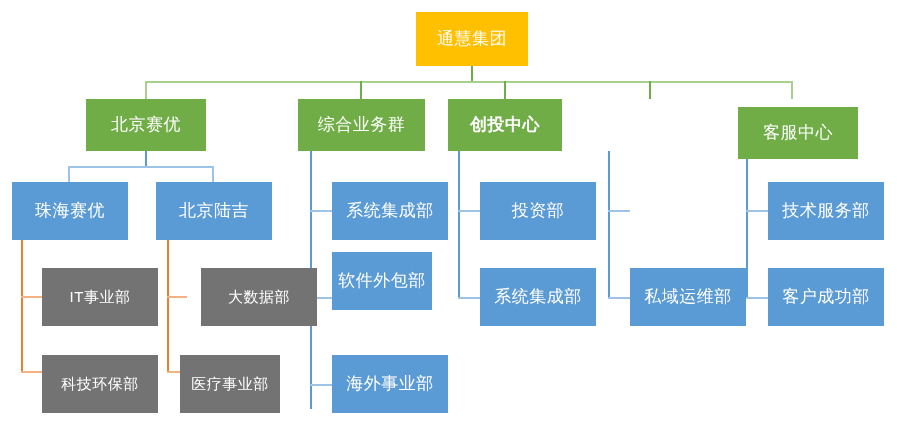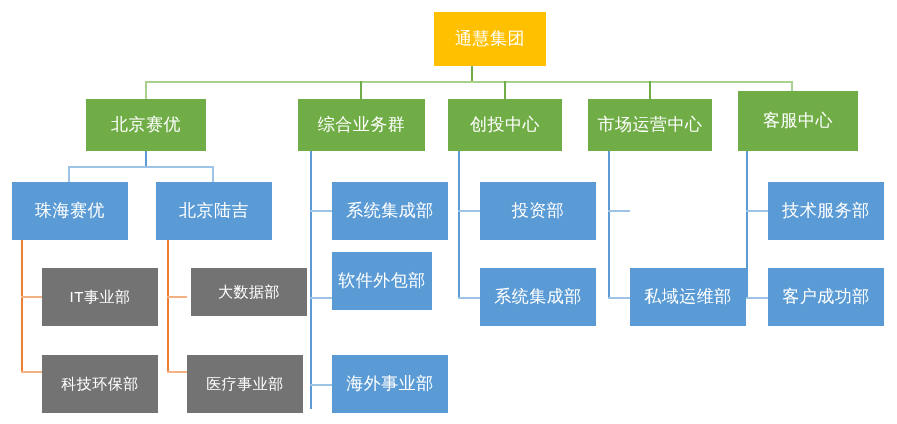--- a/index.html
+++ b/index.html
@@ -43,47 +43,44 @@
   .conn.blue     { background: #9DC3E6; }
   .conn.blue-d   { background: #5B9BD5; }
   .conn.orange   { background: #ED7D31; }
   .conn.orange-l { background: #F4B183; }
 </style>
 </head>
 <body>
 
 <div id="chart">
 
-  <div class="node root" style="left:416px; top:12px; width:112px; height:54px;margin-left:18px;">
+  <div class="node root" style="left:416px; top:12px; width:112px; height:54px;">
     <span>通慧集团</span>
   </div>
 
   <div class="conn green-v" style="left:471px; top:66px; width:2px; height:15px;"></div>
 
   <div class="conn green-h" style="left:146px; top:81px; width:646px; height:2px;"></div>
 
   <div class="conn green-hl" style="left:145px; top:81px; width:2px; height:18px;"></div>
   <div class="conn green-v" style="left:360px; top:81px; width:2px; height:18px;"></div>
   <div class="conn green-v" style="left:504px; top:81px; width:2px; height:18px;"></div>
   <div class="conn green-v" style="left:649px; top:81px; width:2px; height:18px;"></div>
   <div class="conn green-hl" style="left:791px; top:81px; width:2px; height:18px;"></div>
 
   <div class="node l2" style="left:86px; top:99px; width:120px; height:52px;">
     <span>北京赛优</span>
   </div>
   <div class="node l2" style="left:298px; top:99px; width:127px; height:52px;">
     <span>综合业务群</span>
   </div>
-  <div class="node l2" style="left:448px; top:99px; width:114px; height:52px;">
+  <div class="node l2" style="left:448px; top:99px; width:114px; height:52px;font-weight:bold;">
     <span>创投中心</span>
   </div>
-  <div class="node l2" style="left:588px; top:99px; width:124px; height:52px;">
-    <span>市场运营中心</span>
-  </div>
-  <div class="node l2" style="left:738px; top:91px; width:120px; height:60px;">
+  <div class="node l2" style="left:738px; top:107px; width:120px; height:52px;">
     <span>客服中心</span>
   </div>
 
   <div class="conn blue-d" style="left:145px; top:151px; width:2px; height:16px;"></div>
   <div class="conn blue" style="left:68px; top:166px; width:146px; height:2px;"></div>
   <div class="conn blue" style="left:68px; top:166px; width:2px; height:16px;"></div>
   <div class="conn blue" style="left:212px; top:166px; width:2px; height:16px;"></div>
 
   <div class="node l3" style="left:12px; top:182px; width:116px; height:58px;">
     <span>珠海赛优</span>
@@ -100,24 +97,24 @@
     <span>IT事业部</span>
   </div>
   <div class="node l4" style="left:42px; top:355px; width:116px; height:58px;">
     <span>科技环保部</span>
   </div>
 
   <div class="conn orange" style="left:167px; top:240px; width:2px; height:132px;"></div>
   <div class="conn orange-l" style="left:167px; top:296px; width:20px; height:2px;"></div>
   <div class="conn orange-l" style="left:167px; top:371px; width:20px; height:2px;"></div>
 
-  <div class="node l4" style="left:191px; top:268px; width:116px; height:48px;">
+  <div class="node l4" style="left:201px; top:268px; width:116px; height:58px;">
     <span>大数据部</span>
   </div>
-  <div class="node l4" style="left:187px; top:355px; width:116px; height:58px;">
+  <div class="node l4" style="left:180px; top:355px; width:100px; height:58px;">
     <span>医疗事业部</span>
   </div>
 
   <div class="conn blue-d" style="left:310px; top:151px; width:2px; height:258px;"></div>
   <div class="conn blue" style="left:310px; top:210px; width:22px; height:2px;"></div>
   <div class="conn blue" style="left:310px; top:297px; width:22px; height:2px;"></div>
   <div class="conn blue" style="left:310px; top:384px; width:22px; height:2px;"></div>
 
   <div class="node l3" style="left:332px; top:182px; width:116px; height:58px;">
     <span>系统集成部</span>

